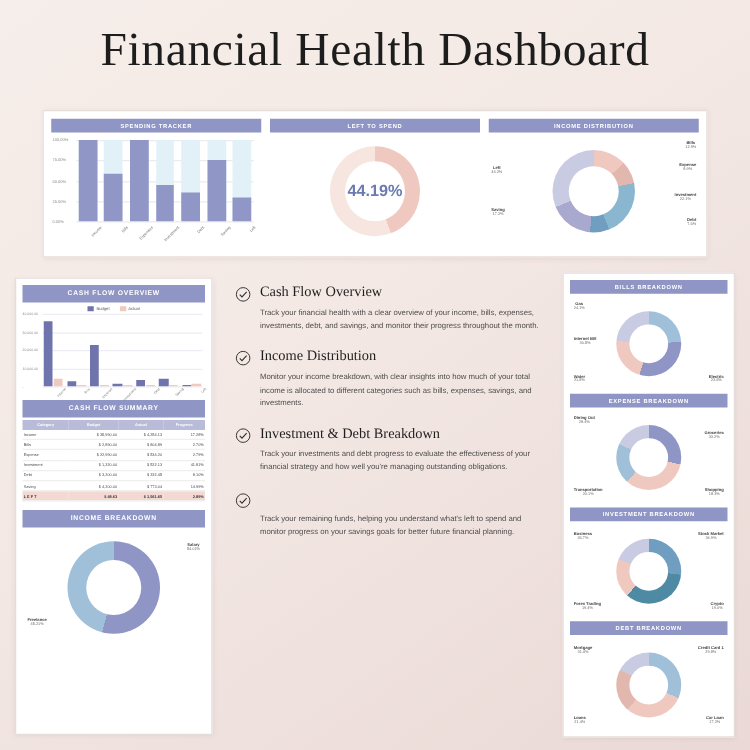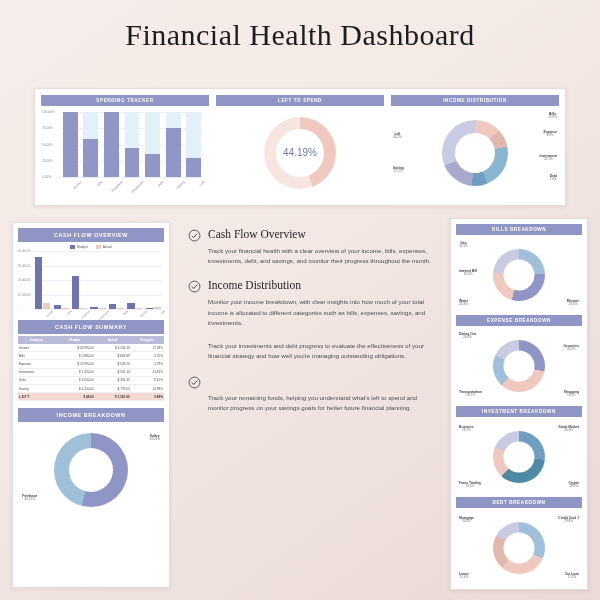--- a/index.html
+++ b/index.html
@@ -8,21 +8,21 @@
     background:linear-gradient(145deg,#f6eeea 0%,#f3e8e4 45%,#ead9d6 100%);
     font-family:"Liberation Sans", sans-serif;
     color:#3a3a3a;
   }
   .page{position:relative;width:600px;height:600px;}
 
   
   .title{
     position:absolute;left:0;top:18px;width:600px;text-align:center;
     font-family:"Liberation Serif", serif;
-    font-size:30px;letter-spacing:.5px;color:#1d1d1d;font-weight:400;
+    font-size:38px;letter-spacing:.5px;color:#1d1d1d;font-weight:400;
   }
 
   
   .card{position:absolute;background:#fff;border:1px solid #e6dcd9;
         box-shadow:0 1px 4px rgba(120,90,90,.12);}
   .panel-hd{
     background:#8f95c4;color:#fff;font-size:4.6px;letter-spacing:.6px;
     text-align:center;padding:3px 0;font-weight:bold;text-transform:uppercase;
   }
   .panel-hd.lg{font-size:5.4px;padding:4px 0;}
@@ -43,21 +43,21 @@
   .bar-bg{position:absolute;left:10%;right:10%;bottom:0;background:#e2f1f7;}
   .bar-fg{position:relative;width:80%;background:#9096c6;}
   .xlabs{position:absolute;left:20px;right:6px;bottom:2px;height:20px;display:flex;gap:2px;}
   .xlab{flex:1;font-size:3.2px;color:#7a7a7a;transform:rotate(-45deg);transform-origin:top right;
         text-align:right;white-space:nowrap;margin-top:3px;}
 
   
   .donut{position:absolute;border-radius:50%;}
   .donut-hole{position:absolute;border-radius:50%;background:#fff;
               display:flex;align-items:center;justify-content:center;}
-  .donut-val{font-size:10px;color:#6c7ab0;font-weight:normal;}
+  .donut-val{font-size:13px;color:#6c7ab0;font-weight:bold;}
   .leg{position:absolute;font-size:3.1px;color:#6d6d6d;line-height:1.25;text-align:center;}
   .leg b{display:block;font-size:3.3px;color:#444;font-weight:bold;}
 
   
   #leftCard{left:12px;top:222px;width:158px;height:366px;padding:5px;box-sizing:border-box;}
   .legend-inline{display:flex;gap:8px;justify-content:center;font-size:3.3px;color:#5a5a5a;margin:3px 0 1px;}
   .legend-inline span{display:flex;align-items:center;gap:2px;}
   .swatch{width:5px;height:4px;display:inline-block;}
 
   .cf-chart{position:relative;height:58px;margin:2px 2px 0 16px;}
@@ -368,20 +368,27 @@
           <circle cx="12" cy="12" r="10" fill="none" stroke="#2f2f2f" stroke-width="1.4"></circle>
           <path class="tick" d="M7 12.4l3.3 3.3L17.2 8.4"></path>
         </svg>
         <div class="feat-title">Income Distribution</div>
       </div>
       <div class="feat-body">Monitor your income breakdown, with clear insights into how much of your total income is allocated to different categories such as bills, expenses, savings, and investments.</div>
     </div>
 
 
     <div class="feat">
+      <div class="feat-hd">
+        <svg class="check" viewBox="0 0 24 24">
+          <circle cx="12" cy="12" r="10" fill="none" stroke="#2f2f2f" stroke-width="1.4"></circle>
+          <path class="tick" d="M7 12.4l3.3 3.3L17.2 8.4"></path>
+        </svg>
+        <div class="feat-title">Investment &amp; Debt Breakdown</div>
+      </div>
       <div class="feat-body">Track your investments and debt progress to evaluate the effectiveness of your financial strategy and how well you're managing outstanding obligations.</div>
     </div>
 
     <div class="feat">
       <div class="feat-hd">
         <svg class="check" viewBox="0 0 24 24">
           <circle cx="12" cy="12" r="10" fill="none" stroke="#2f2f2f" stroke-width="1.4"></circle>
           <path class="tick" d="M7 12.4l3.3 3.3L17.2 8.4"></path>
         </svg>
       </div>

